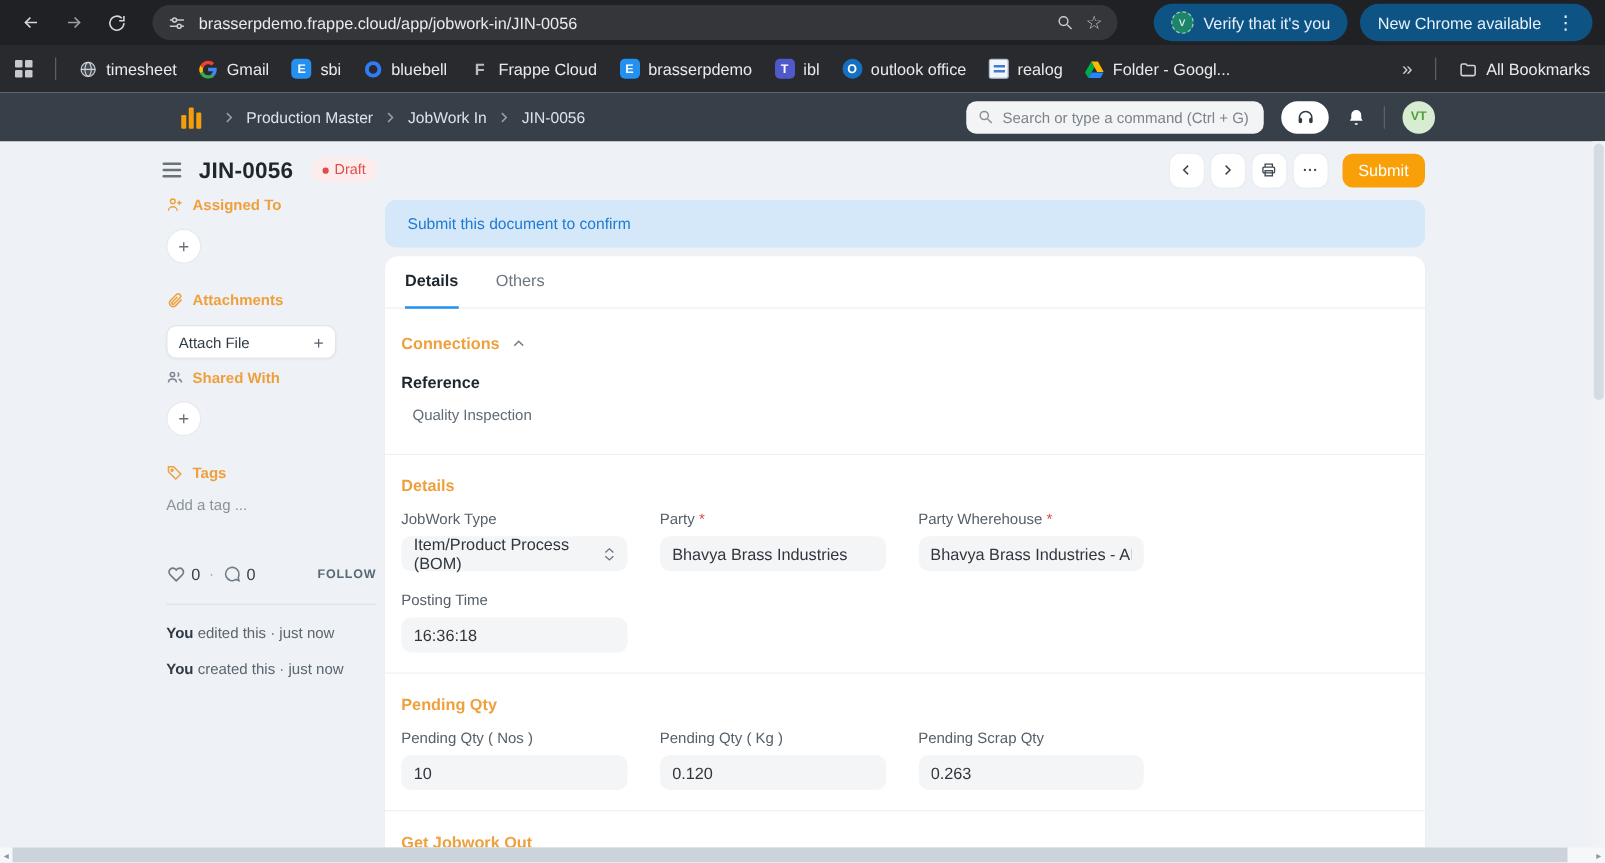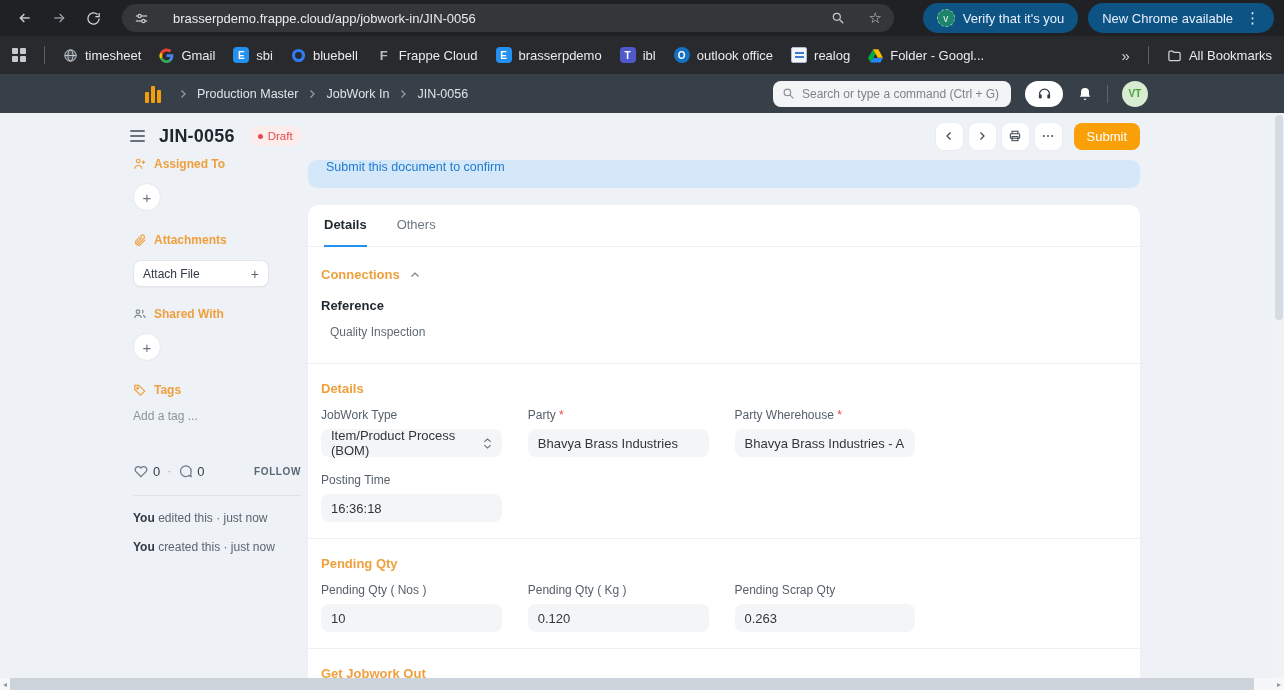--- a/index.html
+++ b/index.html
@@ -14,21 +14,21 @@
   svg { display:block; }
 
   
   .chrome-top {
     position:absolute; top:0; left:0; width:1284px; height:36px;
     background:#202124; display:flex; align-items:center; padding:0 10px; gap:4px;
   }
   .nav-btn { width:30px; height:30px; border-radius:50%; display:flex; align-items:center; justify-content:center; color:#d5d8dc; font-size:16px; }
   .url-bar {
     margin-left:10px; width:772px; height:28px; background:#35363a; border-radius:14px;
-    display:flex; align-items:center; padding:0 12px; gap:24px;
+    display:flex; align-items:center; padding:0 12px; gap:10px;
   }
   .url-text { color:#e8eaed; font-size:13px; flex:1; white-space:nowrap; overflow:hidden; }
   .urlbar-icon { color:#c8cbcf; display:flex; align-items:center; }
   .star-glyph { font-size:15px; color:#c8cbcf; }
   .chrome-pills { margin-left:auto; display:flex; align-items:center; gap:10px; }
   .pill {
     height:30px; border-radius:15px; background:#0d5383; color:#e8f0fe;
     font-size:13px; display:flex; align-items:center; gap:8px; padding:0 14px;
   }
   .verify-badge {
@@ -113,34 +113,34 @@
   .plus-circle {
     width:28px; height:28px; border-radius:50%; background:#fff; border:1px solid #e6eaee;
     color:#6a737c; font-size:15px; display:flex; align-items:center; justify-content:center; margin-top:12px;
   }
   .attach-box {
     margin-top:13px; width:136px; height:27px; background:#fff; border:1px solid #e2e6ea; border-radius:8px;
     display:flex; align-items:center; justify-content:space-between; padding:0 9px;
     font-size:12px; color:#2f3a45; box-shadow:0 1px 2px rgba(25,39,52,.04);
   }
   .attach-box .plus { color:#5a646e; font-size:14px; }
-  .mt22 { margin-top:22px;text-align:right; } .mt20 { margin-top:20px; }
+  .mt22 { margin-top:22px;text-align:right; } .mt20 { margin-top:8px; }
   .add-tag { margin-top:12px; color:#8a939c; font-size:12px; }
   .react-row { margin-top:40px; display:flex; align-items:center; width:168px; color:#6f7d89; }
   .react-row .cnt { color:#36414c; font-size:13px; margin-left:4px; }
   .react-row .mid-dot { margin:0 7px; color:#9aa4ad; }
   .follow { margin-left:auto; font-size:10px; color:#586874; letter-spacing:0.6px; font-weight:bold; }
   .sb-divider { margin-top:16px; width:168px; height:1px; background:#dfe3e8; }
   .activity-line { margin-top:15px; color:#5a6670; font-size:12px; }
   .activity-line b { color:#2f3a45; }
 
   
   .alert-banner {
-    position:absolute; top:160px; left:308px; width:832px; height:28px;
-    background:#d4e8fa; border-radius:9px; display:flex; align-items:flex-start; padding:0 18px;
+    position:absolute; top:160px; left:308px; width:832px; height:38px;
+    background:#d4e8fa; border-radius:9px; display:flex; align-items:center; padding:0 18px;
     color:#1f7ad1; font-size:12.5px;
   }
   .card {
     position:absolute; top:205px; left:308px; width:832px; height:473px;
     background:#fff; border-radius:10px 10px 0 0; overflow:hidden;
     box-shadow:0 1px 2px rgba(25,39,52,.04);
   }
   .tabs { height:42px; border-bottom:1px solid #edf0f3; display:flex; align-items:center; padding:0 16px; gap:30px; }
   .tab { height:42px; display:flex; align-items:center; font-size:13px; color:#6c7680; border-bottom:2px solid transparent; cursor:pointer; }
   .tab.active { color:#1f272e; font-weight:bold; border-bottom-color:#2490ef; }

